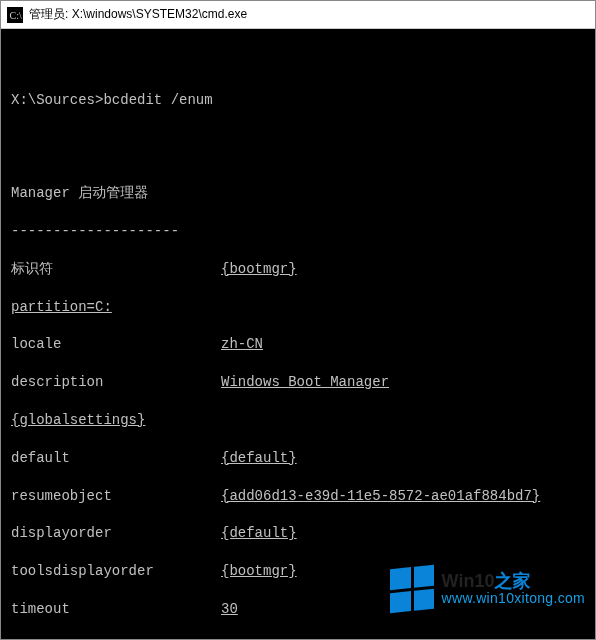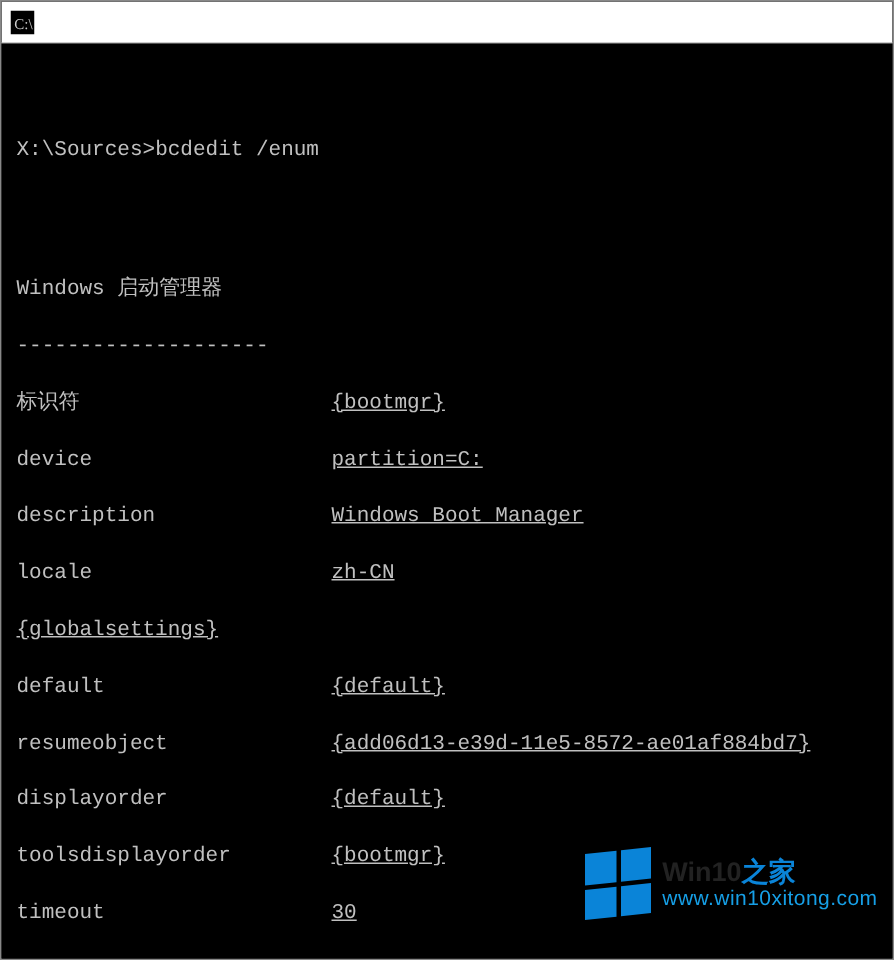--- a/index.html
+++ b/index.html
@@ -74,33 +74,34 @@
 </head>
 <body>
 
 <div class="titlebar">
   <span class="icon">
     <svg width="16" height="16" viewBox="0 0 16 16">
       <rect x="0" y="0" width="16" height="16" fill="#000"></rect>
       <text x="2.5" y="12" font-size="10" fill="#ccc" font-family="Consolas">C:\</text>
     </svg>
   </span>
+  <span>管理员: X:\windows\SYSTEM32\cmd.exe</span>
 </div>
 
 <div class="terminal">
 <div class="blank"></div>
 <div><span>X:\Sources&gt;</span><span>bcdedit /enum</span></div>
 <div class="blank"></div>
 
-<div>Windows 启动管理器</div>
+<div>Manager 启动管理器</div>
 <div>--------------------</div>
 <div class="row"><span class="k">标识符</span><span class="v">{bootmgr}</span></div>
-<div class="row"><span class="k">device</span><span class="v">partition=C:</span></div>
+<div class="row"><span class="v">partition=C:</span></div>
+<div class="row"><span class="k">locale</span><span class="v">zh-CN</span></div>
 <div class="row"><span class="k">description</span><span class="v">Windows Boot Manager</span></div>
-<div class="row"><span class="k">locale</span><span class="v">zh-CN</span></div>
 <div class="row"><span class="v">{globalsettings}</span></div>
 <div class="row"><span class="k">default</span><span class="v">{default}</span></div>
 <div class="row"><span class="k">resumeobject</span><span class="v">{add06d13-e39d-11e5-8572-ae01af884bd7}</span></div>
 <div class="row"><span class="k">displayorder</span><span class="v">{default}</span></div>
 <div class="row"><span class="k">toolsdisplayorder</span><span class="v">{bootmgr}</span></div>
 <div class="row"><span class="k">timeout</span><span class="v">30</span></div>
 
 
 
 

